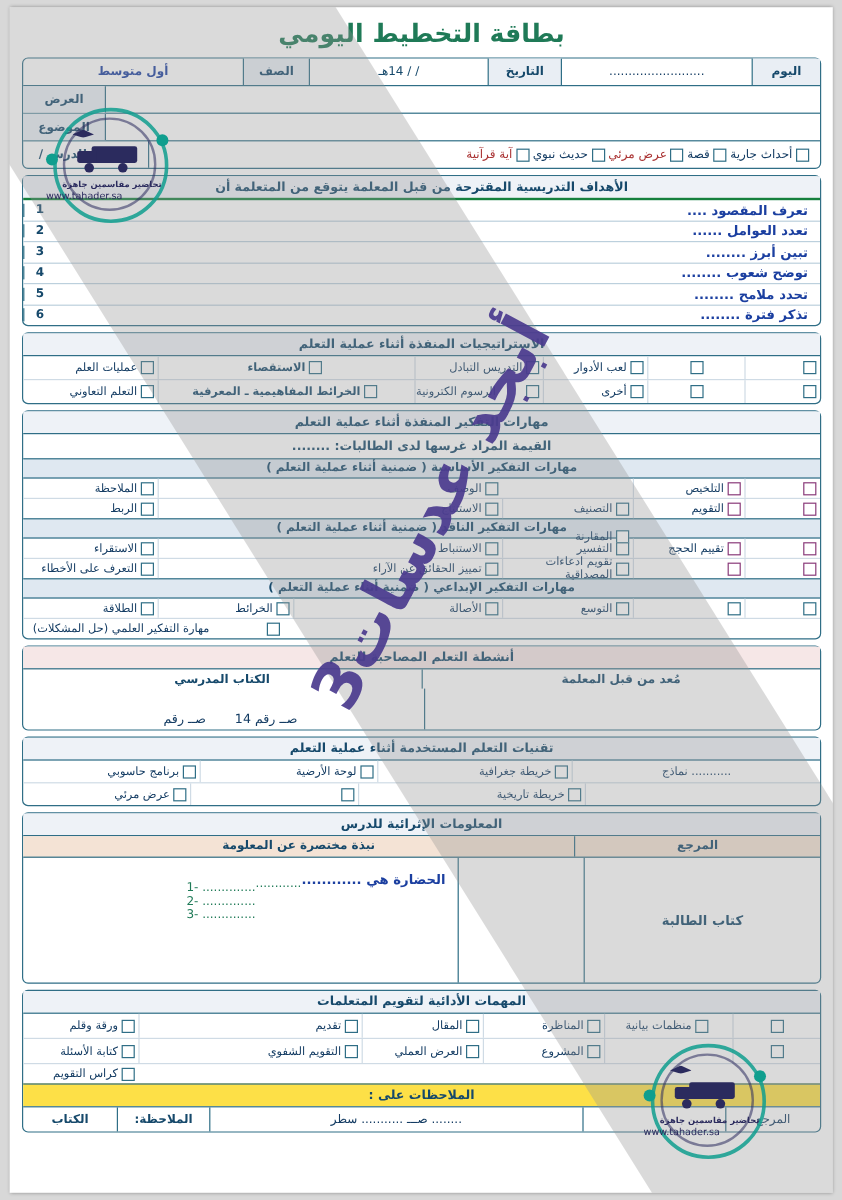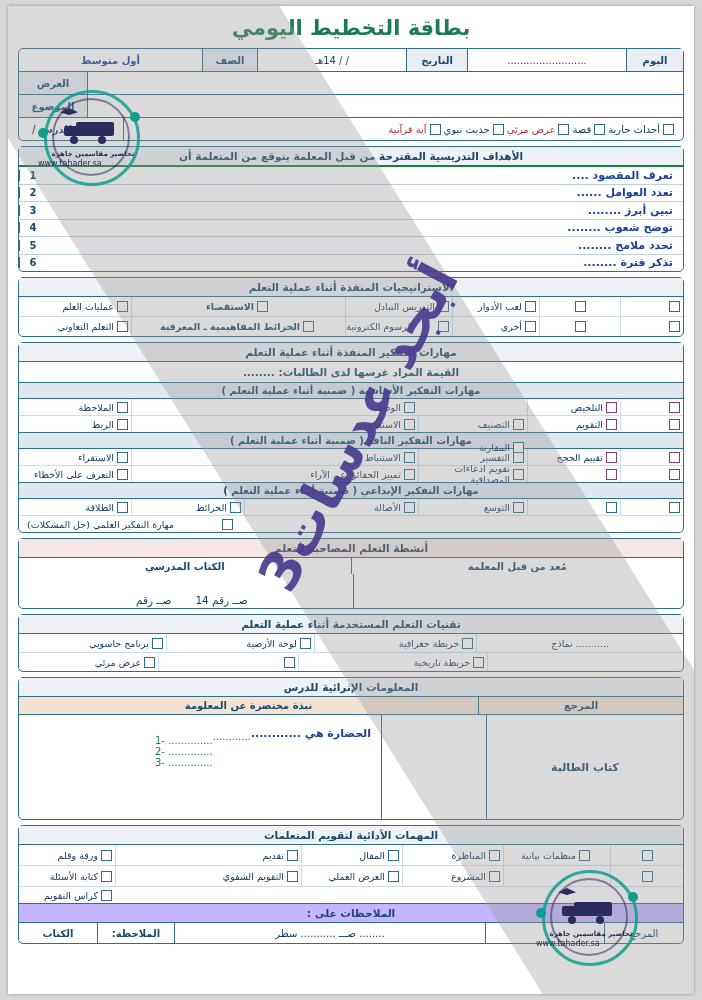--- a/index.html
+++ b/index.html
@@ -85,21 +85,21 @@
   .valline{
     text-align:center;color:#16496b;font-weight:bold;font-size:10.5px;padding:4px 0;
   }
   .tbl-row{display:flex;border-top:1px solid #cfdbe5;height:16px;}
   .tbl-row .c{display:flex;align-items:center;font-size:9.5px;color:#143c63;}
   .cellbox{border-left:1px solid #cfdbe5;}
   .num-line{font-size:10.5px;color:#143c63;padding:2px 12px;}
   .info-body{display:flex;height:104px;}
   .notes{
     text-align:center;font-weight:bold;color:#16496b;font-size:10.5px;padding:3px 0;
-    border-top:1px solid #2f6e86;background:#c4b5fd;
+    border-top:1px solid #2f6e86;background:#fde047;
   }
   .footrow{display:flex;height:20px;align-items:stretch;}
   
   .logo{
     position:absolute;width:118px;height:96px;z-index:7;pointer-events:none;
   }
   .logo .ring{
     position:absolute;left:6px;top:2px;width:90px;height:90px;border-radius:50%;
     border:3px solid #0f9e8e;opacity:.85;
   }

